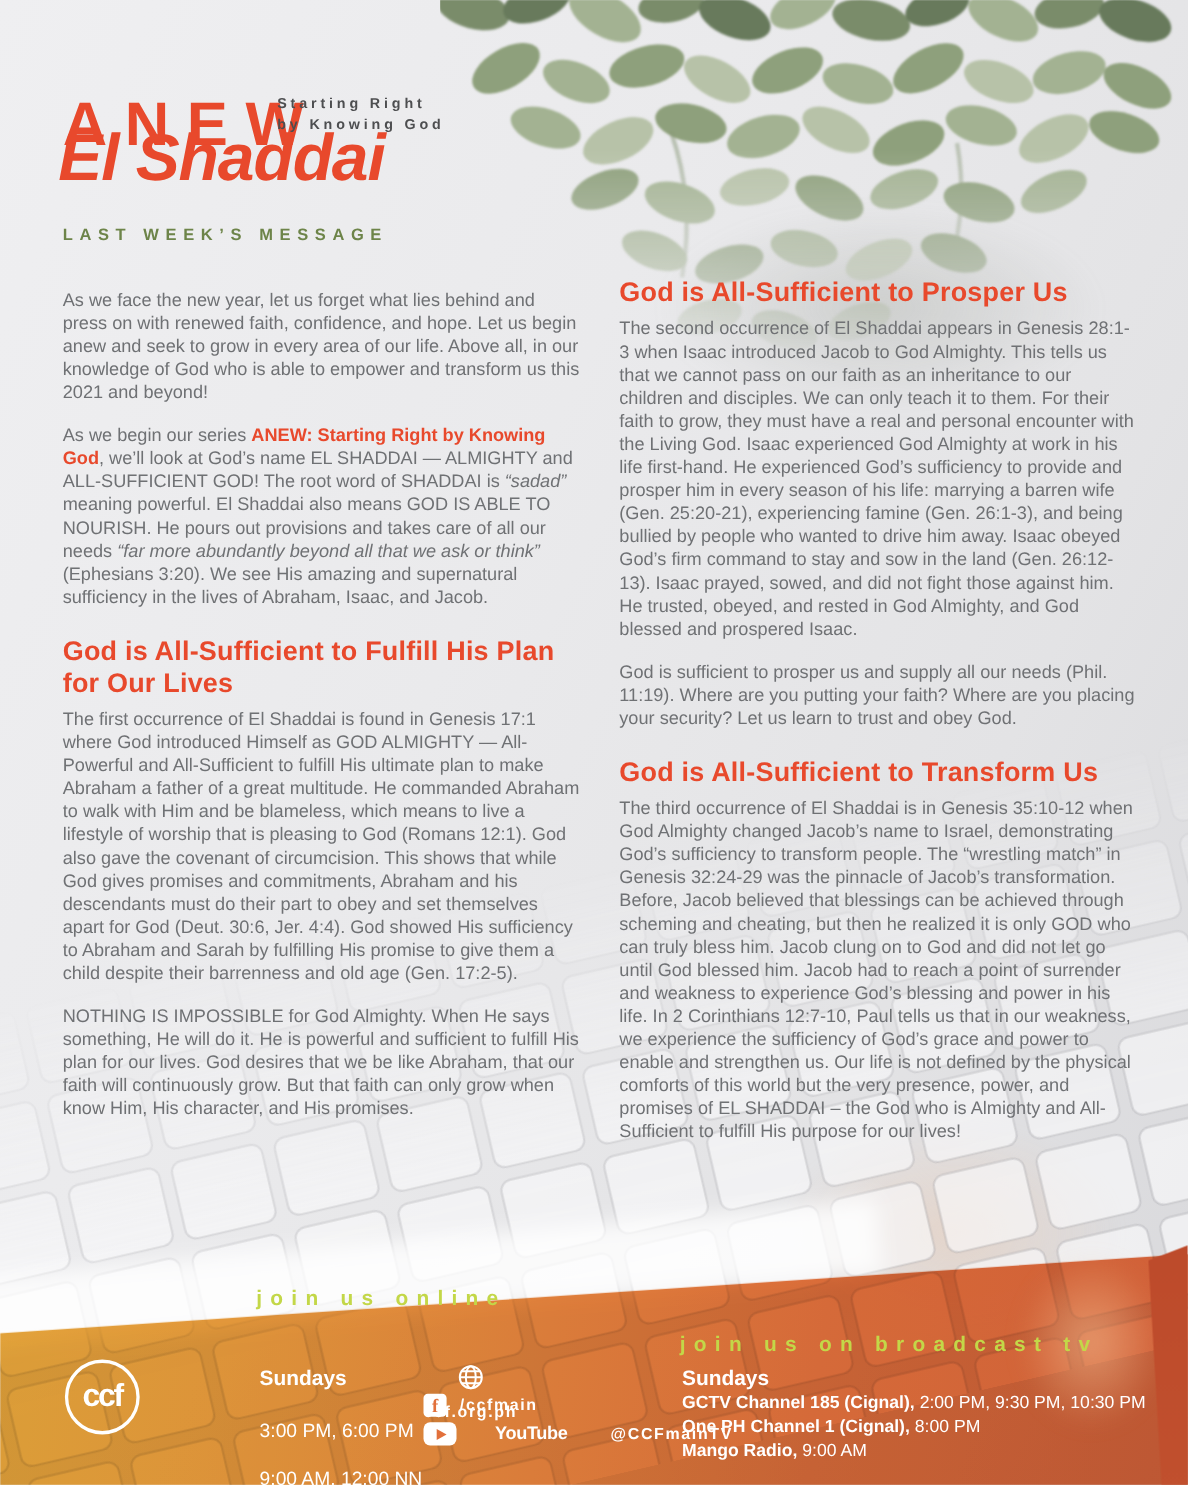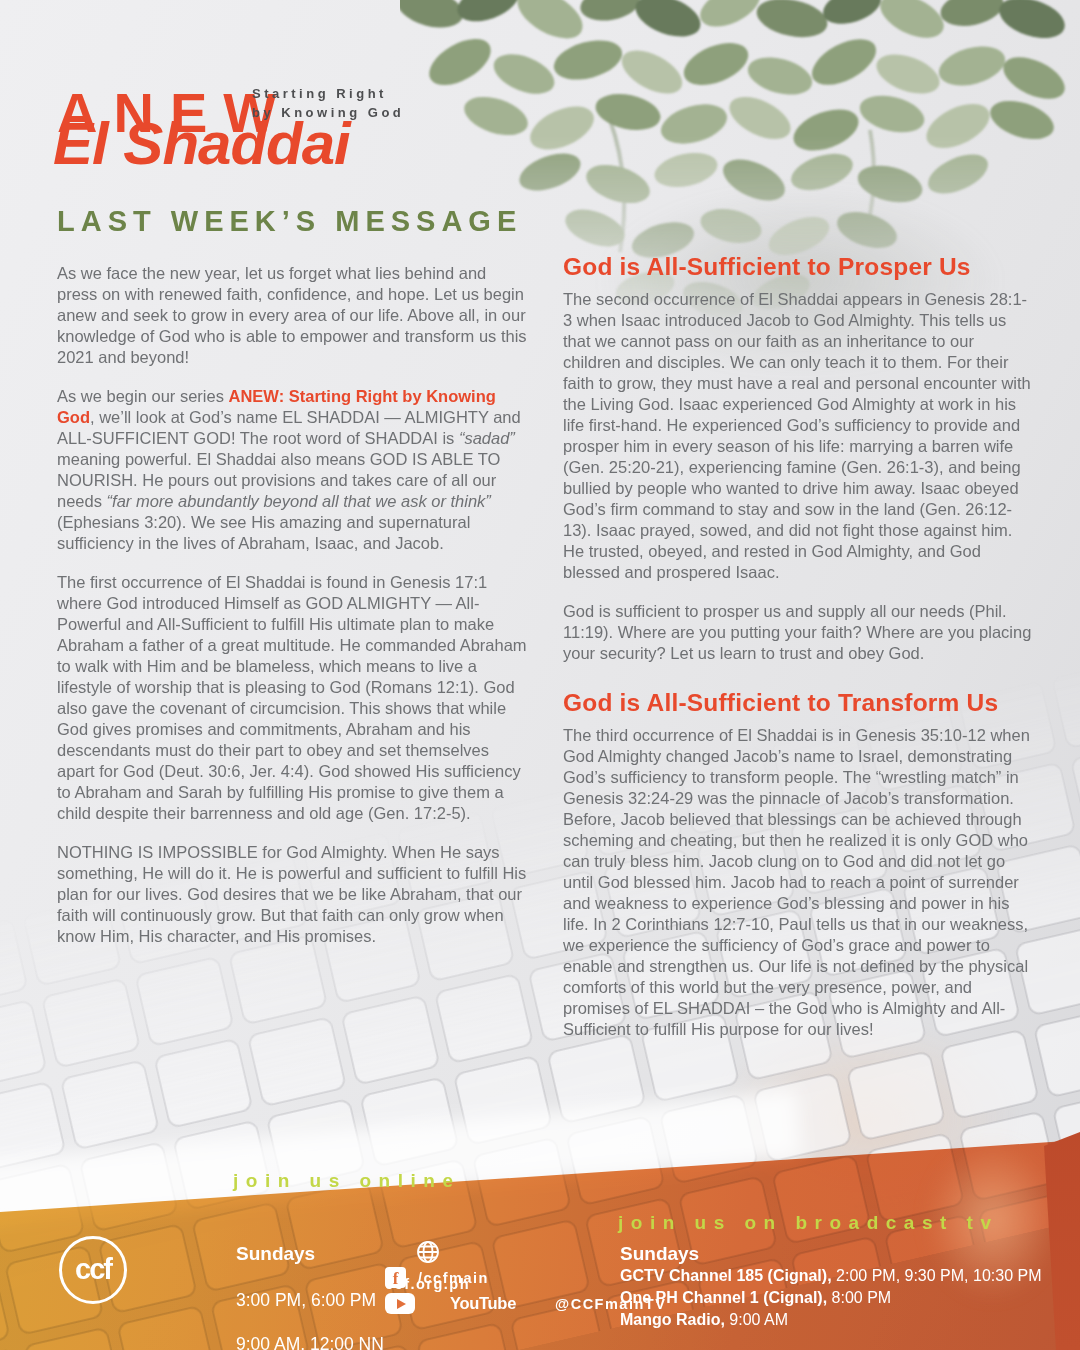--- a/index.html
+++ b/index.html
@@ -30,21 +30,21 @@
   .side-strip{position:absolute; inset:0; z-index:3;
     clip-path:polygon(1044px 1146px,1080px 1132px,1080px 1350px,1056px 1350px);
     background:linear-gradient(180deg,#c84e2d,#b84327 60%,#c1502e);}
   
   .hdr-anew{position:absolute; left:57px; top:80px; z-index:4; font-size:56px; font-weight:bold;
     letter-spacing:16px; color:#e8492c;}
   .hdr-tag{position:absolute; left:252px; top:84px; z-index:4; font-size:13px; font-weight:bold;
     letter-spacing:3.5px; color:#4d4e50; line-height:19px;}
   .hdr-title{position:absolute; left:53px; top:114px; z-index:4; font-size:60px; font-weight:bold;
     letter-spacing:-1px; color:#e8492c; line-height:1;font-style:italic;}
-  .hdr-kicker{position:absolute; left:57px; top:205px; z-index:4; font-size:29px; font-weight:bold;
+  .hdr-kicker{position:absolute; left:57px; top:205px; z-index:4; font-size:15px; font-weight:bold;
     letter-spacing:6px; color:#6d8449;}
   
   .col{position:absolute; z-index:5; color:#6f7174; font-size:16.5px; line-height:21px;}
   .col-left{left:57px; top:263px; width:472px;}
   .col-right{left:563px; top:252px; width:470px;}
   .col p{margin:0 0 18px 0;}
   .col h3{margin:24px 0 8px 0; font-size:24.5px; line-height:29px; color:#e8492c; letter-spacing:.2px;}
   .col-right h3:first-child{margin-top:0;}
   .accent{color:#e8492c; font-weight:bold;}
   
@@ -151,20 +151,21 @@
   <div class="hdr-tag">
     <div>Starting Right</div>
     <div>by Knowing God</div>
   </div>
   <div class="hdr-title">El Shaddai</div>
   <div class="hdr-kicker">LAST WEEK’S MESSAGE</div>
 
   <div class="col col-left">
     <p>As we face the new year, let us forget what lies behind and press on with renewed faith, confidence, and hope. Let us begin anew and seek to grow in every area of our life. Above all, in our knowledge of God who is able to empower and transform us this 2021 and beyond!</p>
     <p><span>As we begin our series </span><span class="accent">ANEW: Starting Right by Knowing God</span><span>, we’ll look at God’s name EL SHADDAI — ALMIGHTY and ALL-SUFFICIENT GOD! The root word of SHADDAI is </span><em>“sadad”</em><span> meaning powerful. El Shaddai also means GOD IS ABLE TO NOURISH. He pours out provisions and takes care of all our needs </span><em>“far more abundantly beyond all that we ask or think”</em><span> (Ephesians 3:20). We see His amazing and supernatural sufficiency in the lives of Abraham, Isaac, and Jacob.</span></p>
+    <h3>God is All-Sufficient to Fulfill His Plan for Our Lives</h3>
     <p>The first occurrence of El Shaddai is found in Genesis 17:1 where God introduced Himself as GOD ALMIGHTY — All-Powerful and All-Sufficient to fulfill His ultimate plan to make Abraham a father of a great multitude. He commanded Abraham to walk with Him and be blameless, which means to live a lifestyle of worship that is pleasing to God (Romans 12:1). God also gave the covenant of circumcision. This shows that while God gives promises and commitments, Abraham and his descendants must do their part to obey and set themselves apart for God (Deut. 30:6, Jer. 4:4). God showed His sufficiency to Abraham and Sarah by fulfilling His promise to give them a child despite their barrenness and old age (Gen. 17:2-5).</p>
     <p>NOTHING IS IMPOSSIBLE for God Almighty. When He says something, He will do it. He is powerful and sufficient to fulfill His plan for our lives. God desires that we be like Abraham, that our faith will continuously grow. But that faith can only grow when know Him, His character, and His promises.</p>
   </div>
 
   <div class="col col-right">
     <h3>God is All-Sufficient to Prosper Us</h3>
     <p>The second occurrence of El Shaddai appears in Genesis 28:1-3 when Isaac introduced Jacob to God Almighty. This tells us that we cannot pass on our faith as an inheritance to our children and disciples. We can only teach it to them. For their faith to grow, they must have a real and personal encounter with the Living God. Isaac experienced God Almighty at work in his life first-hand. He experienced God’s sufficiency to provide and prosper him in every season of his life: marrying a barren wife (Gen. 25:20-21), experiencing famine (Gen. 26:1-3), and being bullied by people who wanted to drive him away. Isaac obeyed God’s firm command to stay and sow in the land (Gen. 26:12-13). Isaac prayed, sowed, and did not fight those against him. He trusted, obeyed, and rested in God Almighty, and God blessed and prospered Isaac.</p>
     <p>God is sufficient to prosper us and supply all our needs (Phil. 11:19). Where are you putting your faith? Where are you placing your security? Let us learn to trust and obey God.</p>
     <h3>God is All-Sufficient to Transform Us</h3>
     <p>The third occurrence of El Shaddai is in Genesis 35:10-12 when God Almighty changed Jacob’s name to Israel, demonstrating God’s sufficiency to transform people. The “wrestling match” in Genesis 32:24-29 was the pinnacle of Jacob’s transformation. Before, Jacob believed that blessings can be achieved through scheming and cheating, but then he realized it is only GOD who can truly bless him. Jacob clung on to God and did not let go until God blessed him. Jacob had to reach a point of surrender and weakness to experience God’s blessing and power in his life. In 2 Corinthians 12:7-10, Paul tells us that in our weakness, we experience the sufficiency of God’s grace and power to enable and strengthen us. Our life is not defined by the physical comforts of this world but the very presence, power, and promises of EL SHADDAI – the God who is Almighty and All-Sufficient to fulfill His purpose for our lives!</p>

